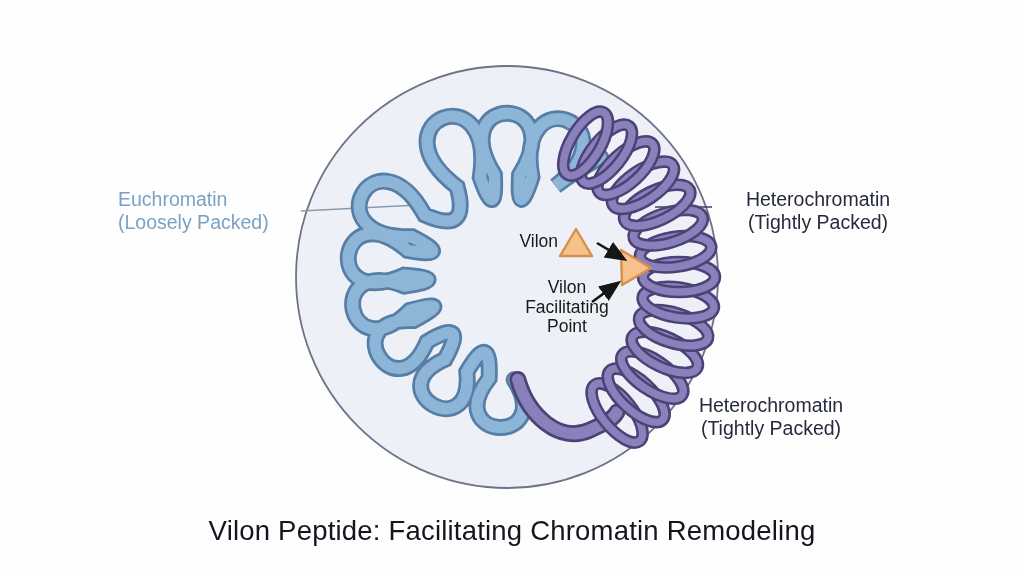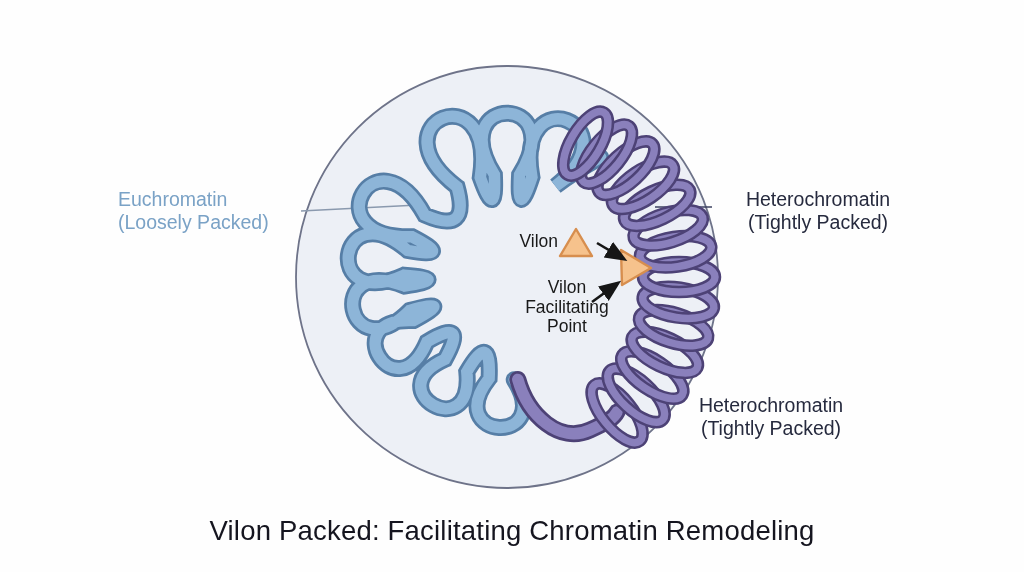--- a/index.html
+++ b/index.html
@@ -118,14 +118,14 @@
   </div>
 
   <div class="label label-vilon">Vilon</div>
 
   <div class="label label-interaction">
     <div>Vilon</div>
     <div>Facilitating</div>
     <div>Point</div>
   </div>
 
-  <div class="title">Vilon Packed: Facilitating Chromatin Remodeling</div>
+  <div class="title">Vilon Peptide: Facilitating Chromatin Remodeling</div>
 </div>
 
 </body></html>

